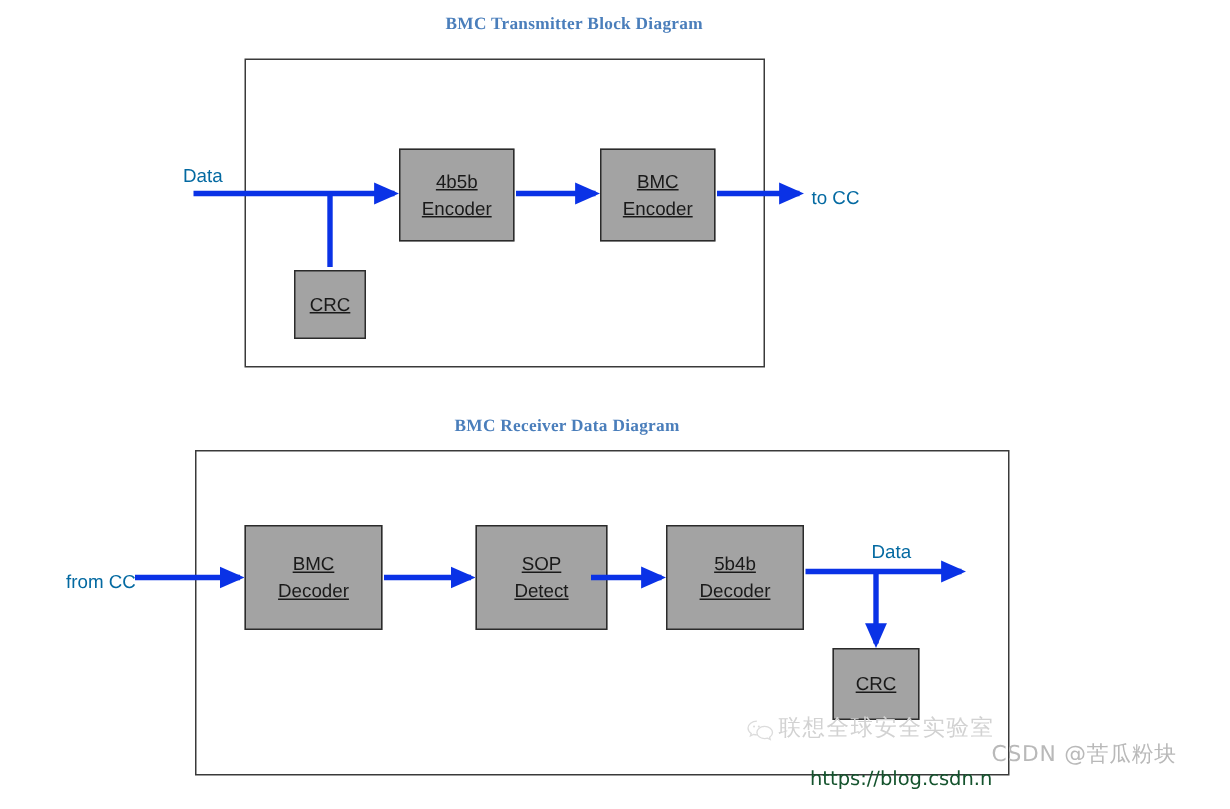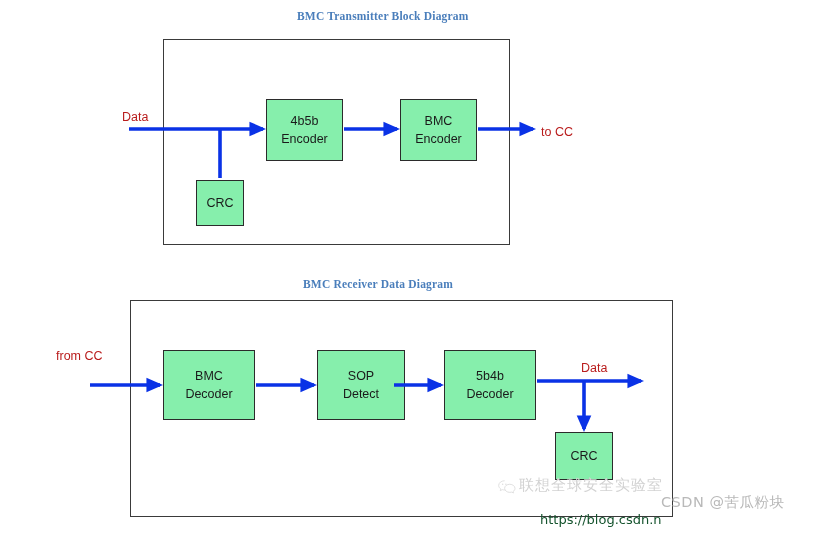--- a/index.html
+++ b/index.html
@@ -37,37 +37,38 @@
     border: 1.6px solid #3a3a3a;
     background: transparent;
     box-sizing: border-box;
   }
   #tx-boundary { left: 163px; top: 39px; width: 347px; height: 206px; }
   #rx-boundary { left: 130px; top: 300px; width: 543px; height: 217px; }
 
   .block {
     position: absolute;
     border: 1.4px solid #2b2b2b;
-    background: #86efac;
+    background: #a3a3a3;
     box-sizing: border-box;
     display: flex;
     flex-direction: column;
     align-items: center;
     justify-content: center;
     font-size: 12.5px;
     color: #1a1a1a;
     line-height: 1.45;
     text-align: center;
+    text-decoration: underline;
   }
   .block .ln { display: block; white-space: nowrap; }
 
   .label {
     position: absolute;
     font-size: 12.5px;
-    color: #b91c1c;
+    color: #0369a1;
     white-space: nowrap;
   }
 
   svg.arrows {
     position: absolute;
     left: 0;
     top: 0;
     width: 820px;
     height: 539px;
     overflow: visible;
@@ -134,21 +135,21 @@
   </div>
 
   <div class="block" id="tx-block-crc" style="left:196px; top:180px; width:48px; height:46px;">
     <span class="ln">CRC</span>
   </div>
 
   <div class="diagram-title" id="rx-title">BMC Receiver Data Diagram</div>
 
   <div class="boundary" id="rx-boundary"></div>
 
-  <div class="label" id="rx-input-label" style="left:44px; top:349px;margin-left:12px;">from CC</div>
+  <div class="label" id="rx-input-label" style="left:44px; top:381px;">from CC</div>
 
   <div class="label" id="rx-output-label" style="left:581px; top:361px;">Data</div>
 
   <div class="block" id="rx-block-bmc" style="left:163px; top:350px; width:92px; height:70px;">
     <span class="ln">BMC</span>
     <span class="ln">Decoder</span>
   </div>
 
   <div class="block" id="rx-block-sop" style="left:317px; top:350px; width:88px; height:70px;">
     <span class="ln">SOP</span>

